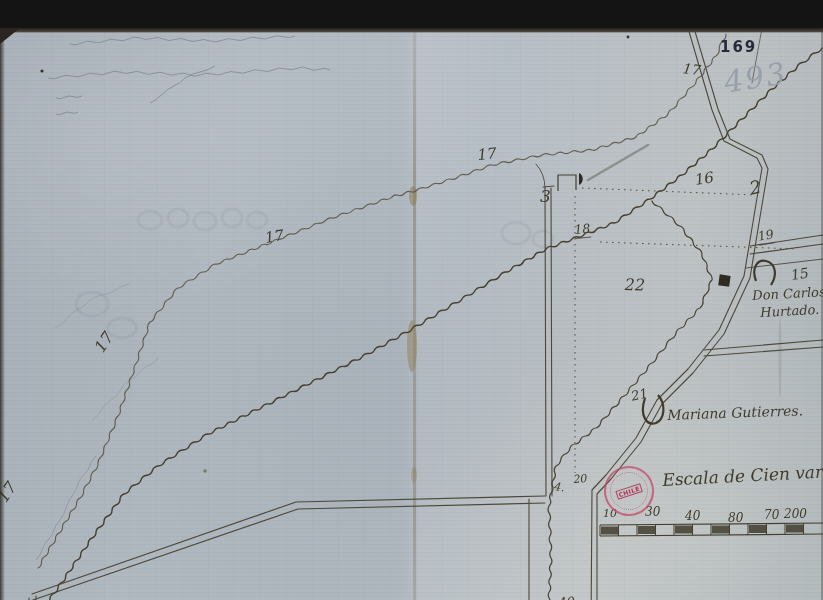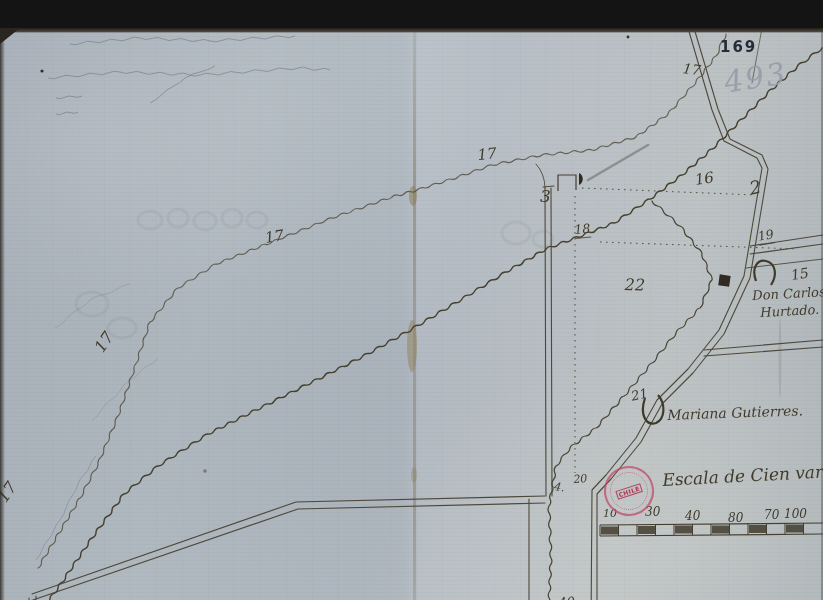--- a/index.html
+++ b/index.html
@@ -185,21 +185,21 @@
   <span class="lbl" style="left:752px;top:261px;font-size:13px;transform:rotate(-3deg)">Don Carlos</span>
   <span class="lbl" style="left:760px;top:278px;font-size:13px;transform:rotate(-3deg)">Hurtado.</span>
   <span class="lbl" style="left:667px;top:380px;font-size:14px;transform:rotate(-2deg)">Mariana Gutierres.</span>
 
   <span class="lbl" style="left:662px;top:444px;font-size:17px;transform:rotate(-3deg)">Escala de Cien varas</span>
   <span class="lbl" style="left:603px;top:480px;font-size:11px">10</span>
   <span class="lbl" style="left:645px;top:478px;font-size:12px">30</span>
   <span class="lbl" style="left:685px;top:482px;font-size:12px">40</span>
   <span class="lbl" style="left:728px;top:484px;font-size:12px">80</span>
   <span class="lbl" style="left:764px;top:481px;font-size:12px">70</span>
-  <span class="lbl" style="left:784px;top:480px;font-size:12px">100</span>
+  <span class="lbl" style="left:784px;top:480px;font-size:12px">200</span>
 
   <div class="stamp">
     <div class="inner"></div>
     <div class="ctr">CHILE</div>
   </div>
 
   <div class="edge top"></div>
   <div class="edge bottom"></div>
   <div class="edge left"></div>
   <div class="edge right"></div>

